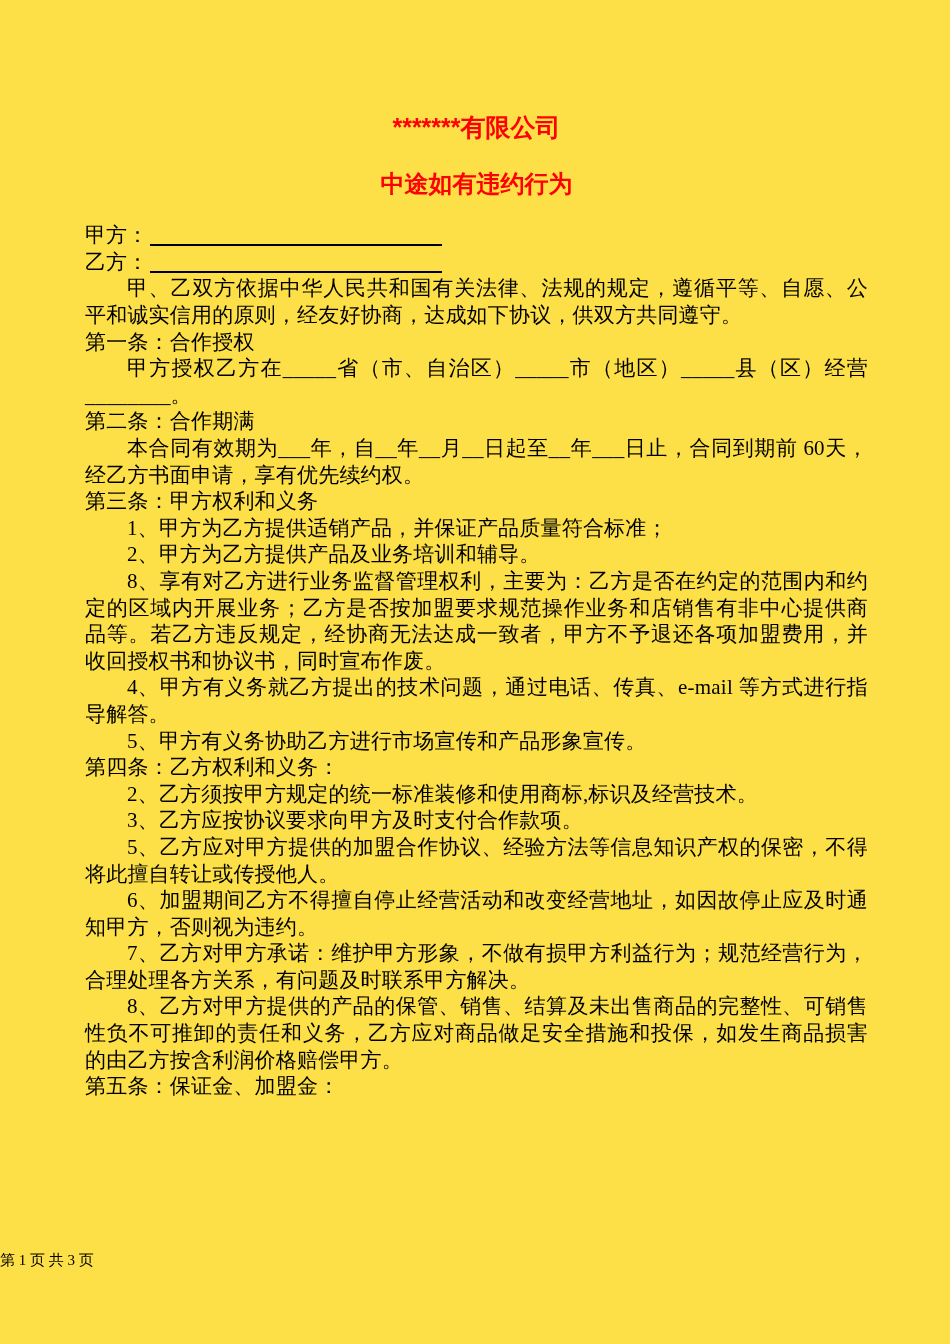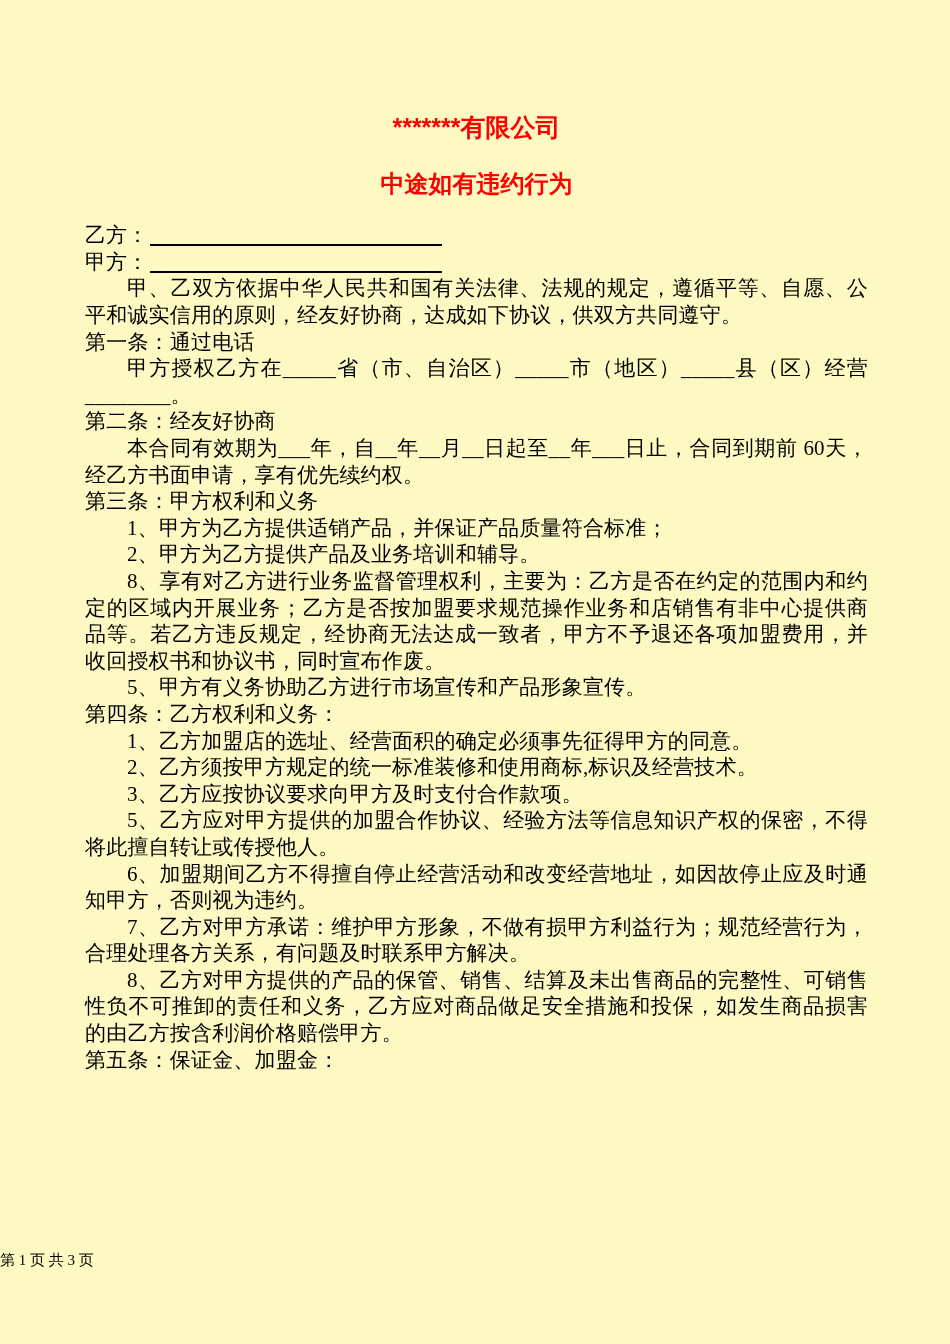--- a/index.html
+++ b/index.html
@@ -14,21 +14,21 @@
     color: #000000;
     position: relative;
     overflow: hidden;
   }
   .page {
     position: relative;
     box-sizing: border-box;
     width: 950px;
     height: 1344px;
     padding: 112px 82px 0 85px;
-    background: #fef9c3;
+    background: #fde047;
   }
   .doc-title {
     margin: 0 0 26px 0;
     text-align: center;
     color: #ff0000;
     font-size: 25px;
     font-weight: bold;
     line-height: 1.25;
     font-family: "Liberation Sans", "DejaVu Sans", sans-serif;
   }
@@ -78,38 +78,38 @@
 <body>
 
 <div class="page">
 
   <h1 class="doc-title">*******有限公司</h1>
   <h2 class="doc-subtitle">中途如有违约行为</h2>
 
   <div class="body-text">
 
     <div class="party-row">
-      <span>乙方：</span><span class="blank-line"></span>
+      <span>甲方：</span><span class="blank-line"></span>
     </div>
     <div class="party-row">
-      <span>甲方：</span><span class="blank-line"></span>
+      <span>乙方：</span><span class="blank-line"></span>
     </div>
 
     <p class="indent">甲、乙双方依据中华人民共和国有关法律、法规的规定，遵循平等、自愿、公平和诚实信用的原则，经友好协商，达成如下协议，供双方共同遵守。</p>
-    <p class="heading">第一条：通过电话</p>
+    <p class="heading">第一条：合作授权</p>
     <p class="indent">甲方授权乙方在_____省（市、自治区）_____市（地区）_____县（区）经营________。</p>
-    <p class="heading">第二条：经友好协商</p>
+    <p class="heading">第二条：合作期满</p>
     <p class="indent">本合同有效期为___年，自__年__月__日起至__年___日止，合同到期前 60天，经乙方书面申请，享有优先续约权。</p>
     <p class="heading">第三条：甲方权利和义务</p>
     <p class="indent">1、甲方为乙方提供适销产品，并保证产品质量符合标准；</p>
     <p class="indent">2、甲方为乙方提供产品及业务培训和辅导。</p>
     <p class="indent">8、享有对乙方进行业务监督管理权利，主要为：乙方是否在约定的范围内和约定的区域内开展业务；乙方是否按加盟要求规范操作业务和店销售有非中心提供商品等。若乙方违反规定，经协商无法达成一致者，甲方不予退还各项加盟费用，并收回授权书和协议书，同时宣布作废。</p>
+    <p class="indent">4、甲方有义务就乙方提出的技术问题，通过电话、传真、e-mail 等方式进行指导解答。</p>
     <p class="indent">5、甲方有义务协助乙方进行市场宣传和产品形象宣传。</p>
     <p class="heading">第四条：乙方权利和义务：</p>
-    <p class="indent">1、乙方加盟店的选址、经营面积的确定必须事先征得甲方的同意。</p>
     <p class="indent">2、乙方须按甲方规定的统一标准装修和使用商标,标识及经营技术。</p>
     <p class="indent">3、乙方应按协议要求向甲方及时支付合作款项。</p>
     <p class="indent">5、乙方应对甲方提供的加盟合作协议、经验方法等信息知识产权的保密，不得将此擅自转让或传授他人。</p>
     <p class="indent">6、加盟期间乙方不得擅自停止经营活动和改变经营地址，如因故停止应及时通知甲方，否则视为违约。</p>
     <p class="indent">7、乙方对甲方承诺：维护甲方形象，不做有损甲方利益行为；规范经营行为，合理处理各方关系，有问题及时联系甲方解决。</p>
     <p class="indent">8、乙方对甲方提供的产品的保管、销售、结算及未出售商品的完整性、可销售性负不可推卸的责任和义务，乙方应对商品做足安全措施和投保，如发生商品损害的由乙方按含利润价格赔偿甲方。</p>
     <p class="heading">第五条：保证金、加盟金：</p>
 
   </div>
 

